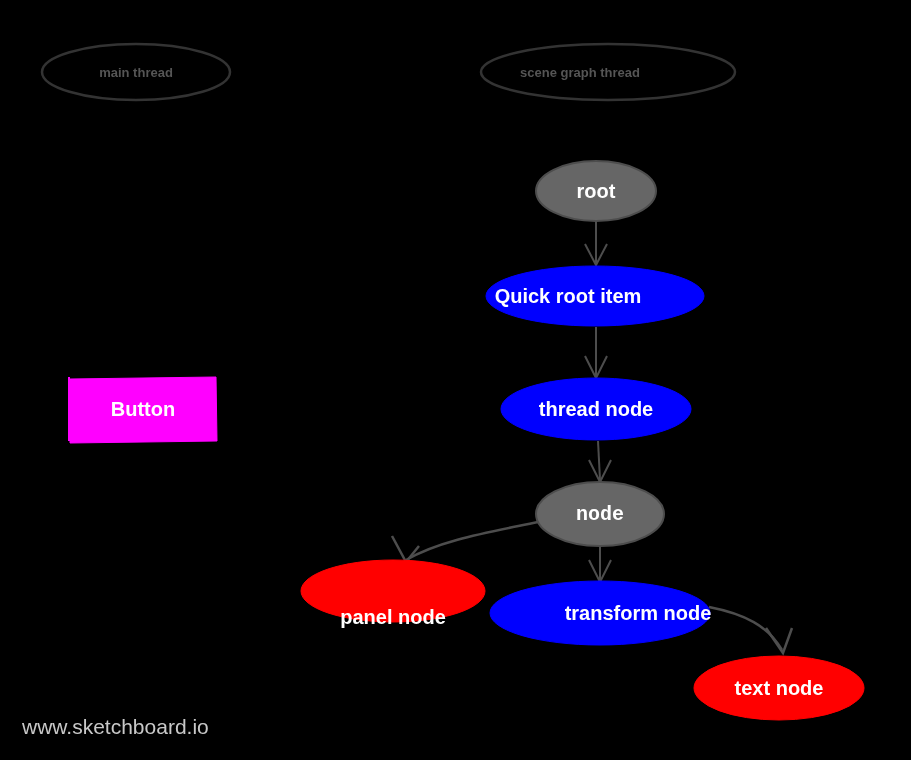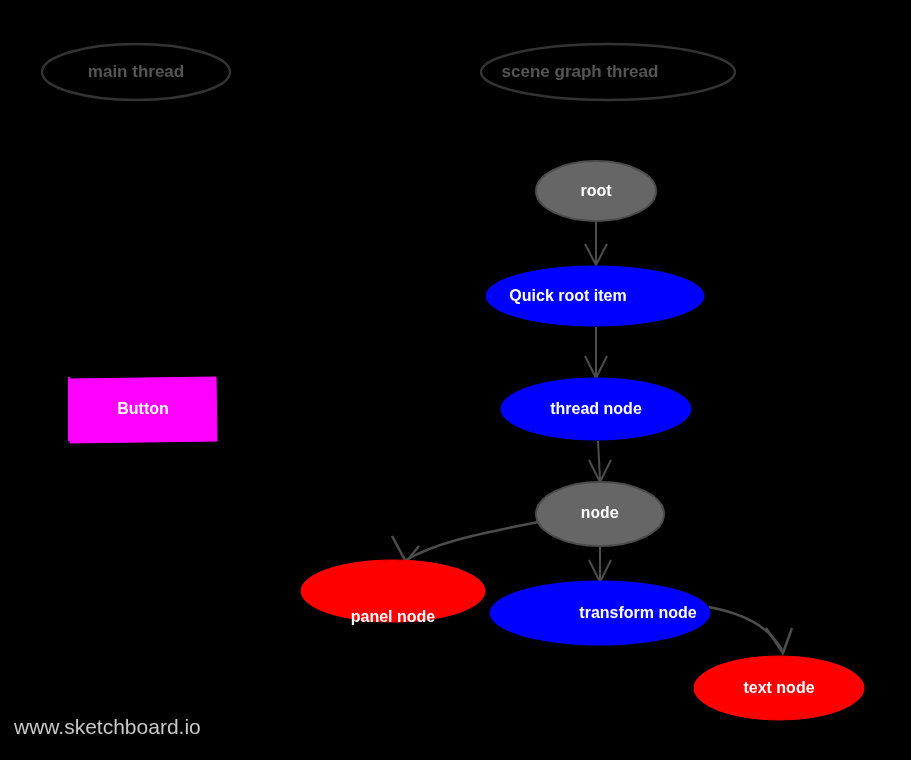--- a/index.html
+++ b/index.html
@@ -19,40 +19,40 @@
     position: absolute;
     left: 0;
     top: 0;
     width: 911px;
     height: 760px;
   }
   .node-label {
     position: absolute;
     color: #ffffff;
     font-weight: bold;
-    font-size: 16px;
+    font-size: 20px;
     font-family: "Liberation Sans", sans-serif;
     white-space: nowrap;
     text-align: center;
     pointer-events: none;
     transform: translate(-50%, -50%);
   }
   .swim-label {
     position: absolute;
     color: #555555;
     font-weight: bold;
-    font-size: 17px;
+    font-size: 13px;
     font-family: "Liberation Sans", sans-serif;
     white-space: nowrap;
     text-align: center;
     transform: translate(-50%, -50%);
   }
   .watermark {
     position: absolute;
-    left: 14px;
+    left: 22px;
     top: 715px;
     color: #c8c8c8;
     font-size: 21px;
     font-family: "Liberation Sans", sans-serif;
     letter-spacing: 0px;
   }
 </style>
 </head>
 <body>
 

